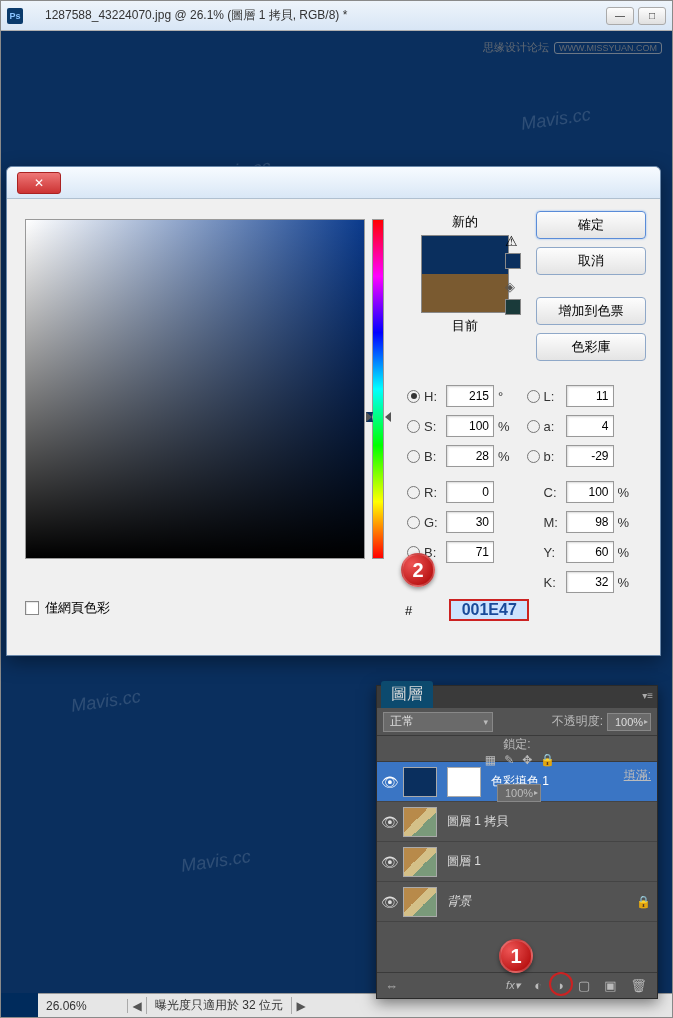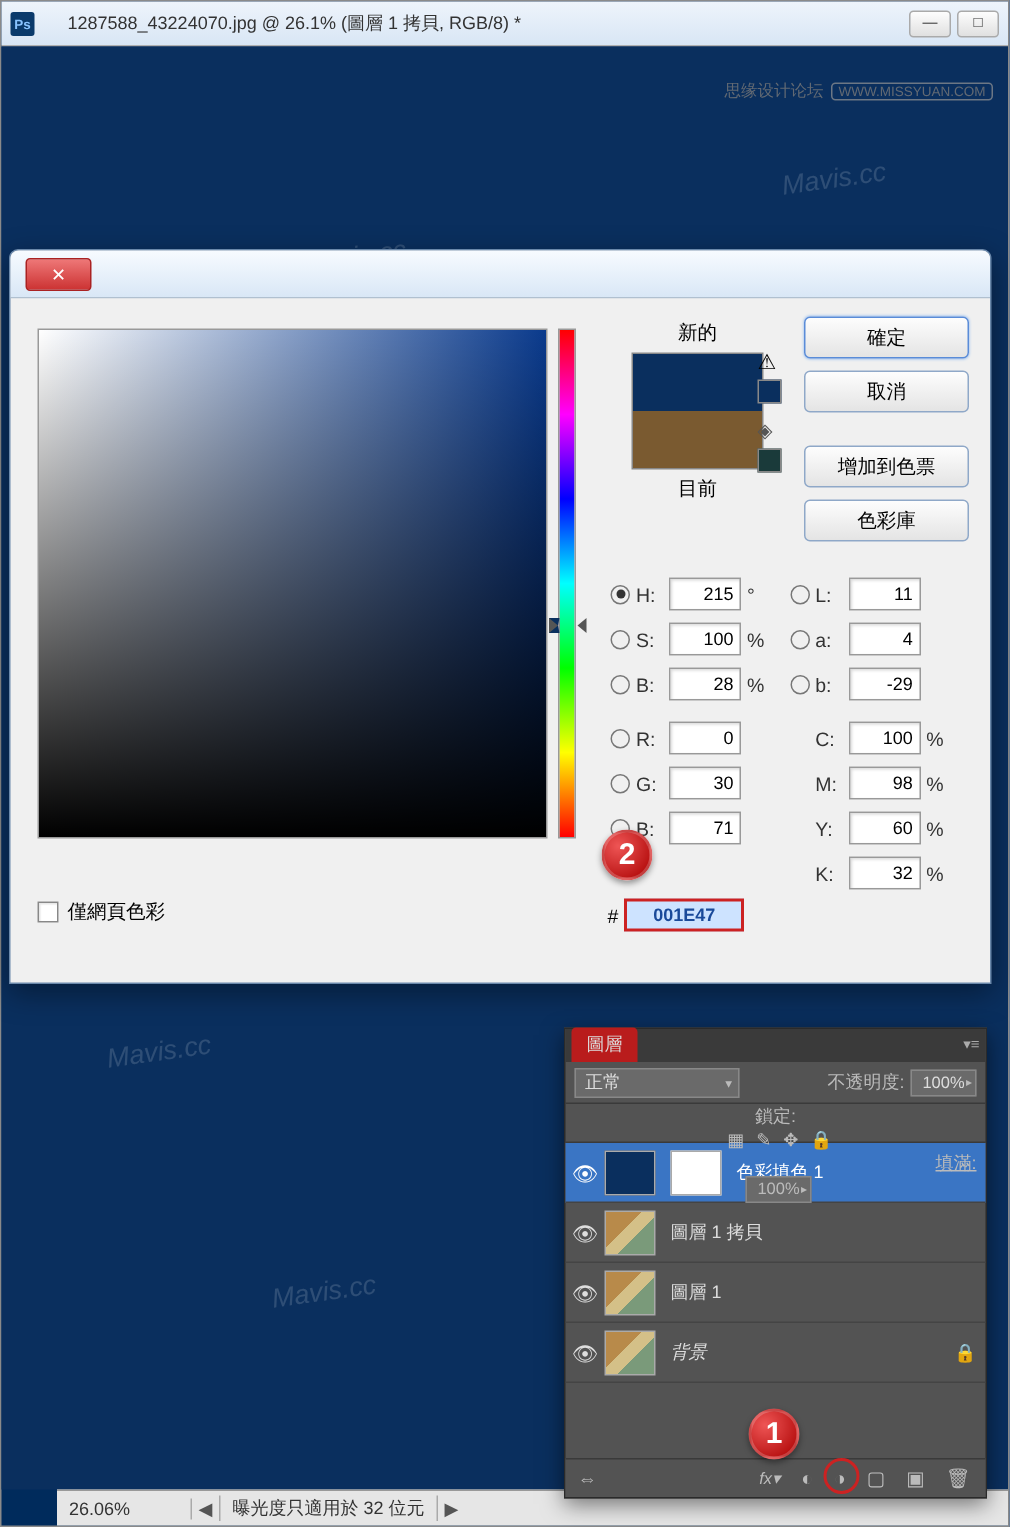--- a/index.html
+++ b/index.html
@@ -7,21 +7,21 @@
 
 .app-window { position: absolute; top: 0; left: 0; width: 673px; height: 1018px; border: 1px solid #8a8a8a; background: #002b5c; }
 
 .titlebar { height: 30px; background: linear-gradient(#eef4fb, #d8e6f5); border-bottom: 1px solid #b0b0b0; display: flex; align-items: center; padding: 0 6px; font-size: 12px; color: #333; gap: 16px; }
 .titlebar .ps-icon { width: 16px; height: 16px; background: #0a3a6b; color: #89c4ff; font-size: 9px; font-weight: bold; display: flex; align-items: center; justify-content: center; margin-right: 6px; border-radius: 2px; }
 .titlebar .title-text { flex: 1; }
 .titlebar .winbtns { display: flex; gap: 4px; }
 .titlebar .winbtn { width: 28px; height: 18px; border: 1px solid #aaa; border-radius: 3px; background: linear-gradient(#fdfdfd,#e0e0e0); font-size: 10px; display: flex; align-items: center; justify-content: center; }
 
 .canvas-area { position: absolute; top: 30px; left: 0; right: 0; bottom: 24px; background: #0a2f5e; }
-.watermark-site { position: absolute; top: 22px; right: 10px; font-size: 11px; color: rgba(120,120,120,0.8); }
+.watermark-site { position: absolute; top: 9px; right: 10px; font-size: 11px; color: rgba(120,120,120,0.8); }
 .watermark-site .pill { border: 1px solid rgba(150,150,150,0.7); padding: 0 4px; border-radius: 3px; font-size: 9px; margin-left: 2px; }
 .wm { position: absolute; color: rgba(255,255,255,0.15); font-size: 18px; font-style: italic; transform: rotate(-8deg); }
 
 .statusbar { position: absolute; bottom: 0; left: 0; right: 0; height: 24px; background: #e6e6e6; border-top: 1px solid #999; display: flex; align-items: center; font-size: 12px; color: #333; margin-left: 37px; }
 .statusbar .zoom { width: 90px; padding: 0 8px; border-right: 1px solid #aaa; }
 .statusbar .arrow { width: 18px; text-align: center; color: #555; }
 .statusbar .info { padding: 0 8px; border-left: 1px solid #aaa; border-right: 1px solid #aaa; }
 
 
 .dialog { position: absolute; top: 165px; left: 5px; width: 655px; height: 490px; background: #f0f0f0; border: 1px solid #6a88aa; border-radius: 6px 6px 0 0; box-shadow: 0 6px 20px rgba(0,0,0,0.4); }
@@ -56,34 +56,34 @@
 .fcol-l { width: 120px; display: flex; align-items: center; }
 .fcol-r { width: 120px; display: flex; align-items: center; }
 .radio { width: 13px; height: 13px; border: 1px solid #777; border-radius: 50%; margin-right: 4px; display: inline-flex; align-items: center; justify-content: center; }
 .radio.checked::after { content: ""; width: 6px; height: 6px; background: #333; border-radius: 50%; }
 .flabel { width: 22px; }
 .finput { width: 48px; height: 22px; border: 1px solid #999; background: #fff; text-align: right; padding-right: 4px; font-size: 12px; margin-right: 4px; box-shadow: inset 1px 1px 2px rgba(0,0,0,0.15); }
 .funit { width: 18px; }
 
 .hex-row { position: absolute; top: 400px; left: 398px; display: flex; align-items: center; font-size: 13px; }
 .hex-hash { margin-right: 4px; }
-.hex-input { width: 80px; height: 22px; border: 2px solid #cc2222; background: #fff; color: #1a4a9a; font-size: 12px; text-align: center; font-weight: bold; }
+.hex-input { width: 80px; height: 22px; border: 2px solid #cc2222; background: #fff; color: #1a4a9a; font-size: 16px; text-align: center; font-weight: bold; margin-left: 33px; }
 .hex-input.selected { background: #cde3ff; }
 
 .web-only { position: absolute; top: 400px; left: 18px; display: flex; align-items: center; font-size: 13px; }
 .checkbox { width: 14px; height: 14px; border: 1px solid #888; background: #fff; margin-right: 6px; box-shadow: inset 1px 1px 1px rgba(0,0,0,0.1); }
 
 .badge { position: absolute; width: 34px; height: 34px; border-radius: 50%; background: radial-gradient(circle at 30% 30%, #e55, #a00); color: #fff; font-weight: bold; font-size: 20px; display: flex; align-items: center; justify-content: center; box-shadow: 0 2px 4px rgba(0,0,0,0.4); border: 2px solid #fff3; }
 .badge2 { top: 552px; left: 400px; }
 .badge1 { top: 938px; left: 498px; }
 
 
 .layers { position: absolute; top: 684px; left: 375px; width: 282px; height: 314px; background: #535353; border: 1px solid #2a2a2a; color: #ddd; font-size: 12px; box-shadow: 0 4px 14px rgba(0,0,0,0.5); }
 .layers-tabbar { height: 22px; background: #3a3a3a; display: flex; align-items: flex-end; padding-left: 4px; position: relative; }
-.layers-tab { background: #b91c1c; padding: 3px 10px; border-radius: 3px 3px 0 0; font-size: 12px; }
+.layers-tab { background: #0c4a6e; padding: 3px 10px; border-radius: 3px 3px 0 0; font-size: 16px; }
 .layers-menu { position: absolute; right: 4px; top: 4px; font-size: 10px; color: #aaa; }
 .layers-controls { height: 28px; display: flex; align-items: center; border-bottom: 1px solid #3a3a3a; padding: 0 6px; }
 .blend-select { width: 110px; height: 20px; background: #6a6a6a; border: 1px solid #888; display: flex; align-items: center; padding: 0 6px; position: relative; }
 .blend-select::after { content: "▾"; position: absolute; right: 4px; font-size: 9px; color: #bbb; }
 .op-label { margin-left: auto; color: #bbb; }
 .op-val { width: 44px; height: 18px; background: #6a6a6a; border: 1px solid #888; margin-left: 4px; text-align: center; font-size: 11px; line-height: 16px; position: relative; }
 .op-val::after { content: "▸"; position: absolute; right: 2px; font-size: 8px; color: #bbb; }
 .lock-row { height: 26px; display: flex; align-items: center; padding: 0 6px; border-bottom: 1px solid #3a3a3a; color: #bbb; flex-direction: column; }
 .lock-icons { display: flex; gap: 8px; margin-left: 6px; font-size: 12px; }
 .fill-label { margin-left: auto; text-decoration: underline; }

